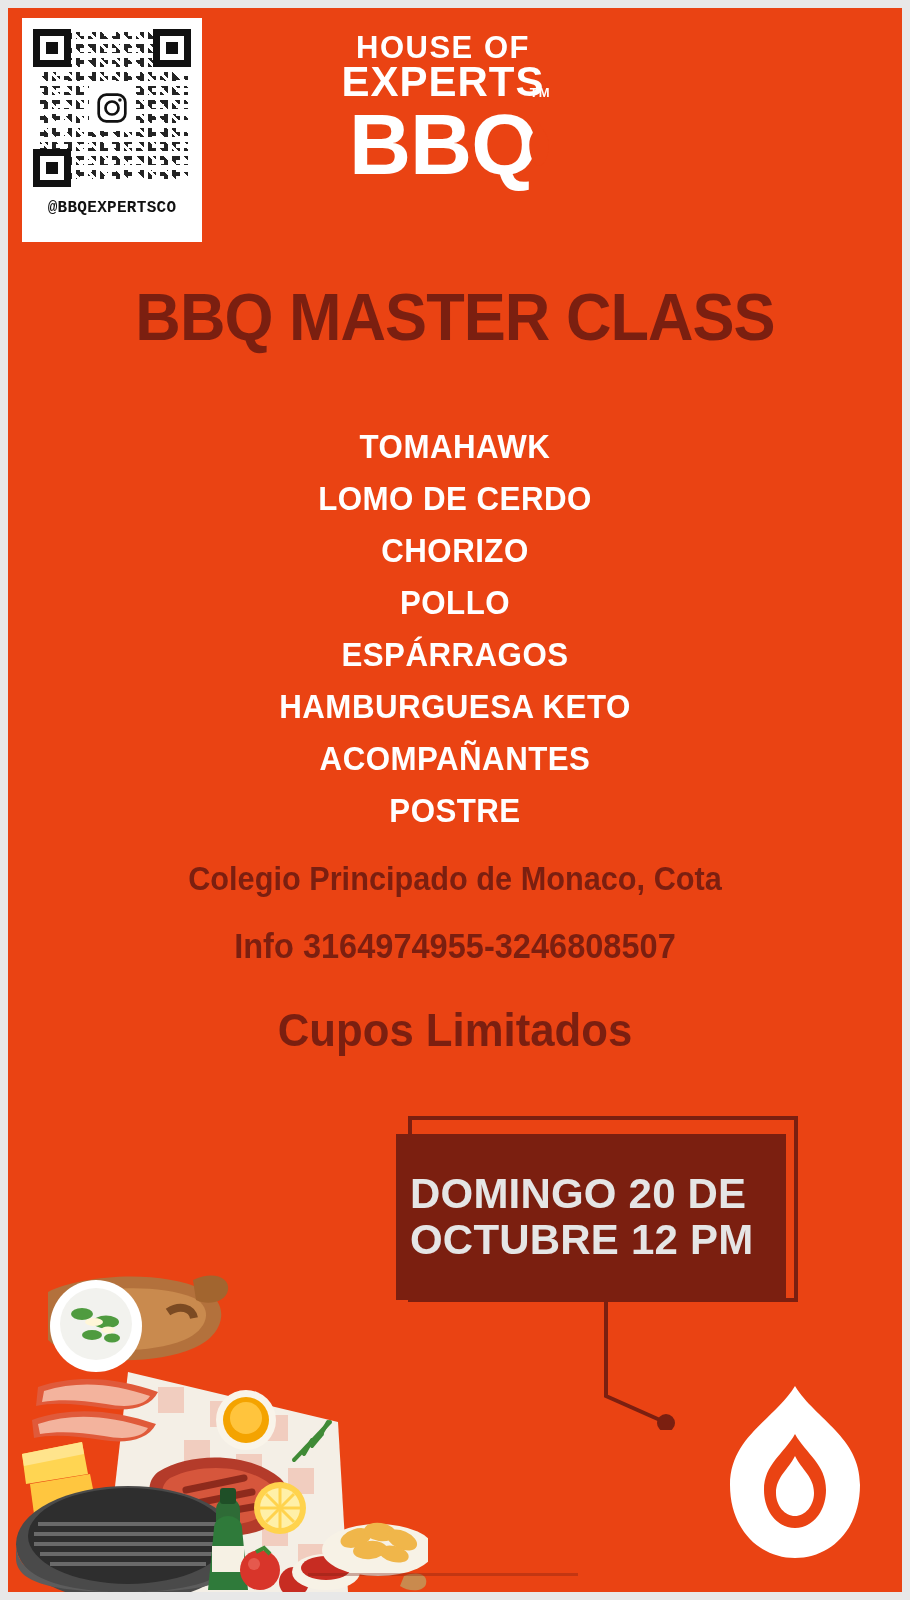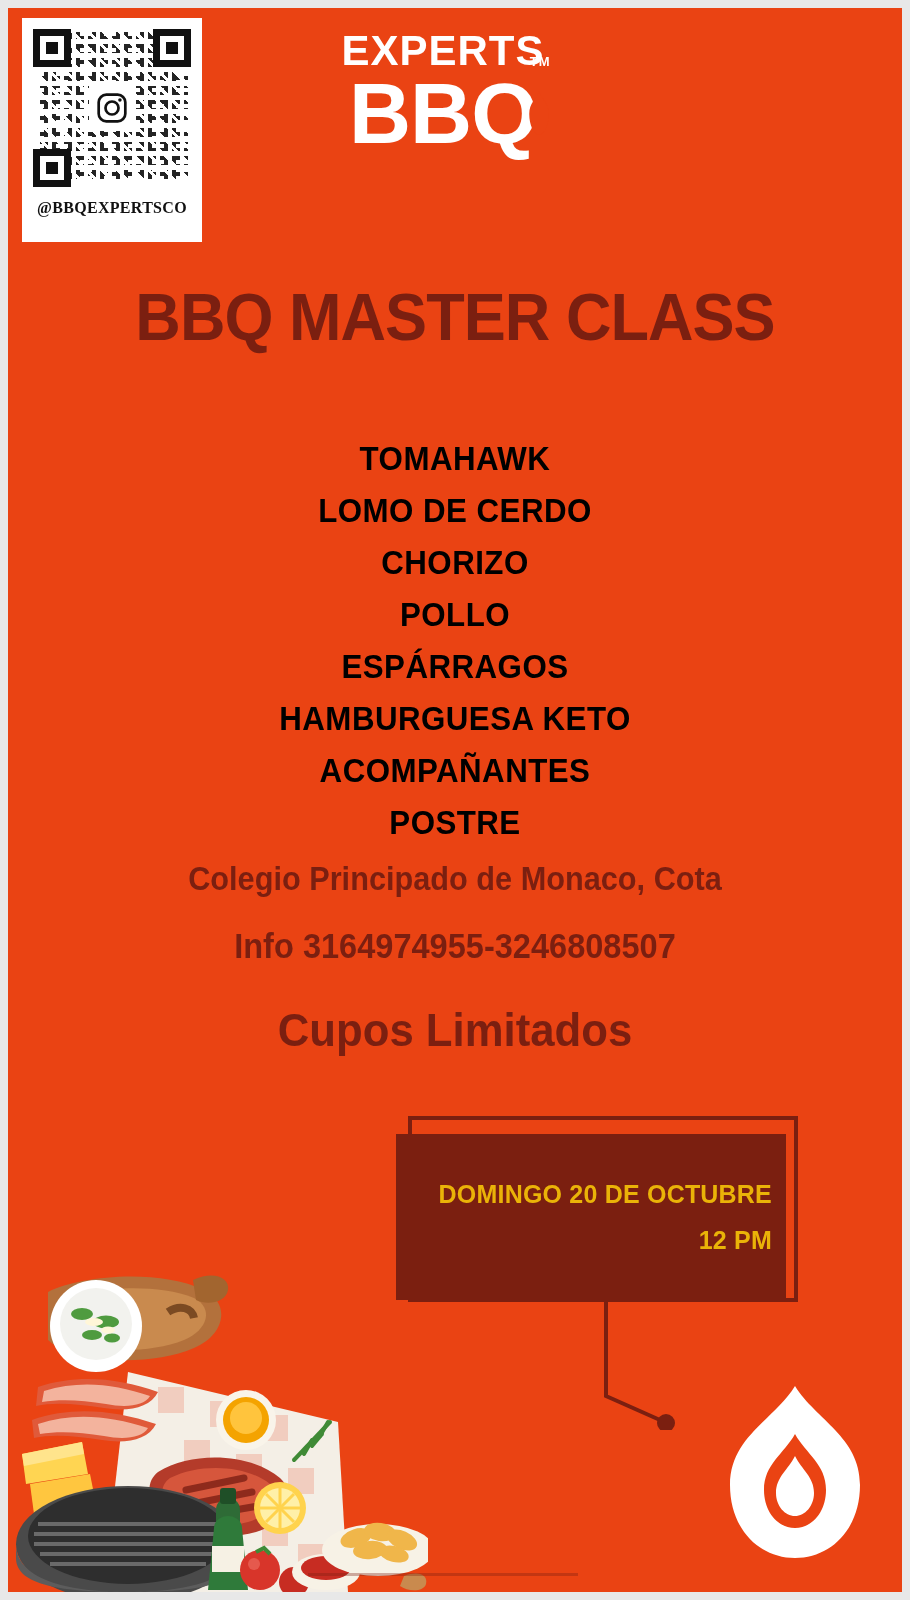--- a/index.html
+++ b/index.html
@@ -76,21 +76,21 @@
   .qr-eye.bl { left: 6px; bottom: 6px; }
   #qr-ig-badge {
     position: absolute;
     left: 62px; top: 62px;
     width: 46px; height: 46px;
     background: #ffffff;
     display: flex; align-items: center; justify-content: center;
   }
   #qr-ig-badge svg { width: 34px; height: 34px; }
   #qr-handle {
-    font-family: Liberation Serif, serif;
+    font-family: Liberation Mono, monospace;
     font-weight: bold;
     font-size: 16px;
     letter-spacing: .3px;
     color: #111;
     margin-top: 6px;
   }
 
   
   #logo {
     position: absolute;
@@ -153,22 +153,21 @@
     color: #7b1f10;
     transform: scaleX(.94);
   }
 
   
   #menu {
     position: absolute;
     top: 412px;
     left: 0; right: 0;
     text-align: center;
-    color: #000000;
-    margin-top: 12px;
+    color: #ffffff;
   }
   .menu-item {
     font-family: "Liberation Sans", sans-serif;
     font-weight: bold;
     font-size: 34px;
     line-height: 52px;
     letter-spacing: .5px;
     transform: scaleX(.92);
   }
 
@@ -222,26 +221,26 @@
     top: 1126px;
     width: 390px;
     height: 166px;
     background: #7b1f10;
     display: flex;
     align-items: center;
     justify-content: center;
     padding: 0 14px;
   }
   #date-text {
-    color: #eab308;
-    font-family: "Liberation Sans", sans-serif;
-    font-weight: bold;
-    font-size: 25px;
+    color: #e5e5e5;
+    font-family: "Liberation Sans", sans-serif;
+    font-weight: bold;
+    font-size: 42px;
     line-height: 46px;
-    text-align: right;
+    text-align: left;
     letter-spacing: .2px;
   }
   #date-leader {
     position: absolute;
     left: 590px;
     top: 1292px;
     width: 90px;
     height: 130px;
   }
 
@@ -288,20 +287,21 @@
           <rect x="2.6" y="2.6" width="18.8" height="18.8" rx="5.4"></rect>
           <circle cx="12" cy="12" r="4.6"></circle>
           <circle cx="17.6" cy="6.4" r="1.25" fill="#111" stroke="none"></circle>
         </svg>
       </div>
     </div>
     <div id="qr-handle">@BBQEXPERTSCO</div>
   </div>
 
   <div id="logo">
+    <div id="logo-top">HOUSE OF</div>
     <div id="logo-bottom">
       <span id="logo-bottom-wrap">
         <span>EXPERTS</span>
         <span id="logo-tm">TM</span>
       </span>
     </div>
     <div id="logo-mid">
       <span>BBQ</span>
       <svg id="logo-flame-inset" viewBox="0 0 24 42">
         <path d="M12 1 C15 9 21 12 21 22 C21 32 17 41 12 41 C7 41 3 32 3 22 C3 12 9 9 12 1 Z" fill="#ea4313"></path>

